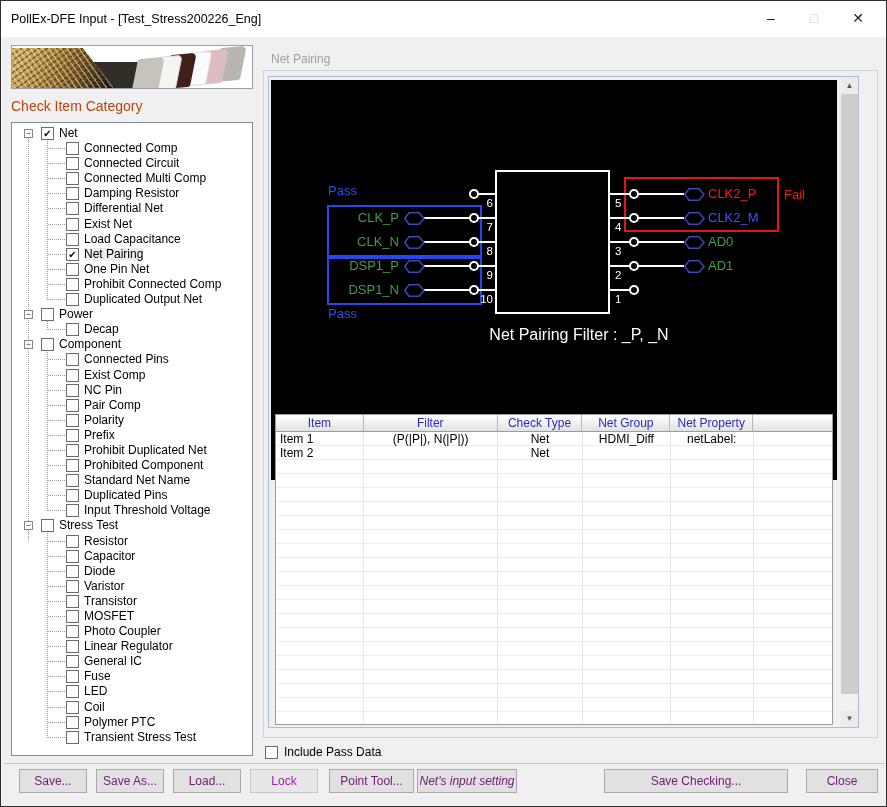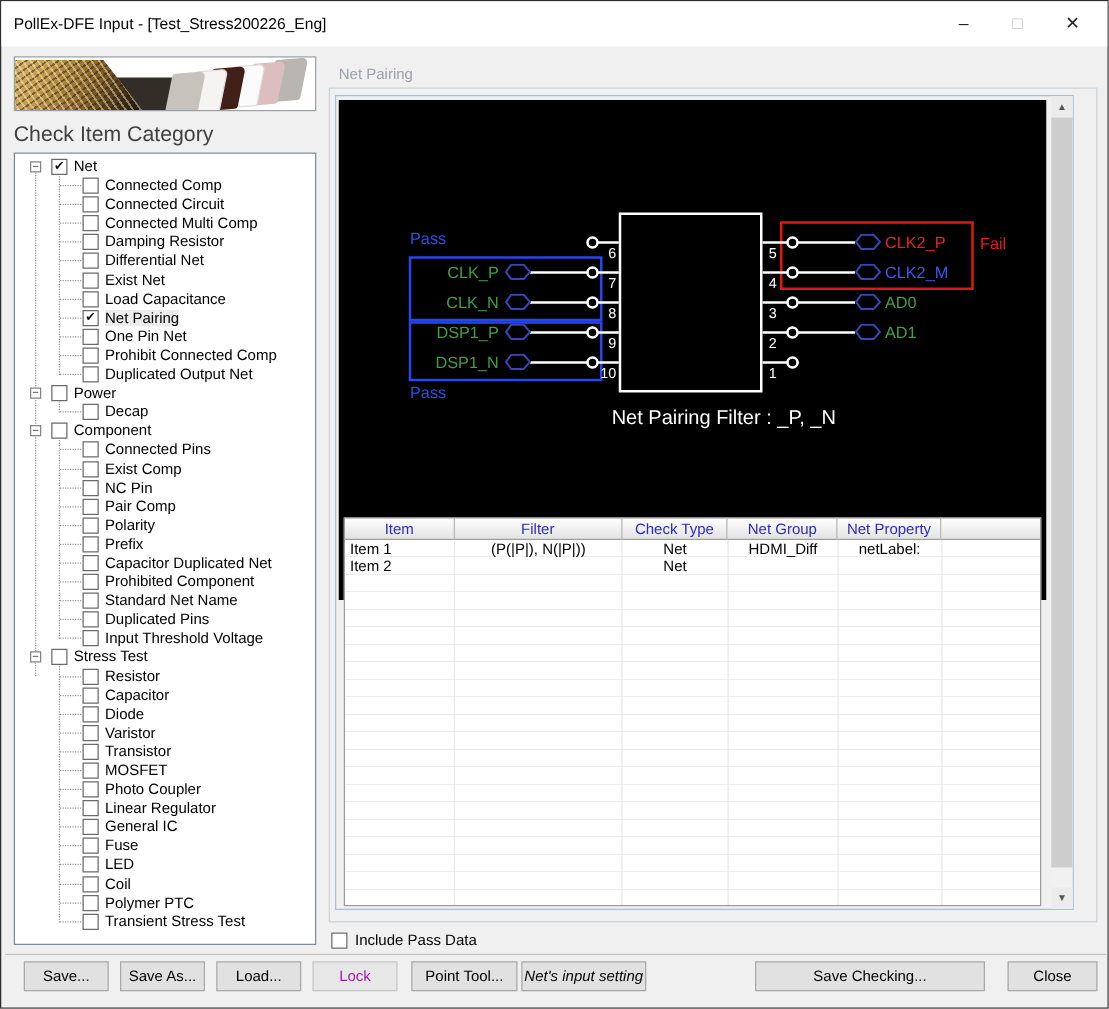--- a/index.html
+++ b/index.html
@@ -21,21 +21,21 @@
                repeating-linear-gradient(-35deg,rgba(40,25,5,.45) 0 1.5px,transparent 1.5px 5px);
     clip-path:polygon(0 0,72% 0,100% 100%,0 100%)}
   .foldersimg{position:absolute;right:2px;top:0;width:125px;height:44px}
   .folder{position:absolute;width:26px;height:34px;transform:skewX(-16deg) rotate(-5deg);border-radius:2px 5px 2px 2px}
   .f1{left:92px;top:1px;background:#b9b5b1}
   .f2{left:74px;top:4px;background:#dcbdc0}
   .f3{left:58px;top:6px;background:#fbfbfb;border:1px solid #e0dcd8}
   .f4{left:42px;top:8px;background:#42201a}
   .f5{left:28px;top:10px;background:#f6f4f2;border:1px solid #e0dcd8}
   .f6{left:10px;top:12px;background:#c6c2bc}
-  .cat-label{position:absolute;left:10px;top:97px;font-size:17px;color:#404040}
+  .cat-label{position:absolute;left:10px;top:97px;font-size:14px;color:#c2410c}
   .tree-panel{position:absolute;left:10px;top:121px;width:242px;height:634px;background:#fff;border:1px solid #7e8a96;overflow:hidden}
   .tree{position:relative;padding-top:3px;width:100%;height:100%}
   .tree::before{content:"";position:absolute;left:16px;top:10px;height:408px;border-left:1px dotted #9a9a9a}
   .tgroup{position:relative}
   .trow{position:relative;height:15.1px}
   .children{position:relative}
   .children::before{content:"";position:absolute;left:35px;top:-7px;bottom:7px;border-left:1px dotted #9a9a9a}
   .crow::before{content:"";position:absolute;left:36px;top:7px;width:17px;border-top:1px dotted #9a9a9a}
   .expand{position:absolute;left:12px;top:3px;width:9px;height:9px;border:1px solid #848484;background:#fff;font-size:9px;line-height:7px;text-align:center;color:#333;z-index:2}
   .cb{position:absolute;top:1px;width:13px;height:13px;border:1px solid #6b6b6b;background:#fff;font-size:10px;line-height:11px;text-align:center;color:#111;z-index:2}
@@ -70,21 +70,21 @@
   
   .vscroll{position:absolute;right:0;top:0;width:17px;height:100%;background:#f1f1f1}
   .sarrow{position:absolute;left:0;width:17px;height:17px;background:#ebebeb;color:#555;font-size:8px;text-align:center;line-height:17px}
   .sarrow.up{top:0}
   .sarrow.down{bottom:0}
   .sthumb{position:absolute;left:0;top:17px;width:17px;height:600px;background:#cdcdcd}
   
   .incl-box{position:absolute;left:264px;top:745px;width:13px;height:13px;border:1px solid #6b6b6b;background:#fff}
   .incl-label{position:absolute;left:283px;top:744px;font-size:12px;color:#000}
   .divider{position:absolute;left:3px;top:762px;width:881px;height:1px;background:#c4c4c4}
-  .btn{position:absolute;top:768px;height:24px;background:#e1e1e1;border:1px solid #a9a9a9;font-family:"Liberation Sans",sans-serif;font-size:12px;color:#000000;text-align:center}
+  .btn{position:absolute;top:768px;height:24px;background:#e1e1e1;border:1px solid #a9a9a9;font-family:"Liberation Sans",sans-serif;font-size:12px;color:#701a75;text-align:center}
   .btn.dis{color:#a21caf;border-color:#c6c6c6;background:#e7e7e7}
 </style>
 </head>
 <body>
 
 <div class="window">
 
   <div class="titlebar">
     <div class="title-text">PollEx-DFE Input - [Test_Stress200226_Eng]</div>
     <div id="tb-controls">
@@ -206,21 +206,21 @@
             <div class="trow crow">
               <div class="cb"></div>
               <div class="tlabel">Polarity</div>
             </div>
             <div class="trow crow">
               <div class="cb"></div>
               <div class="tlabel">Prefix</div>
             </div>
             <div class="trow crow">
               <div class="cb"></div>
-              <div class="tlabel">Capacitor Duplicated Net</div>
+              <div class="tlabel">Prohibit Duplicated Net</div>
             </div>
             <div class="trow crow">
               <div class="cb"></div>
               <div class="tlabel">Prohibited Component</div>
             </div>
             <div class="trow crow">
               <div class="cb"></div>
               <div class="tlabel">Standard Net Name</div>
             </div>
             <div class="trow crow">

